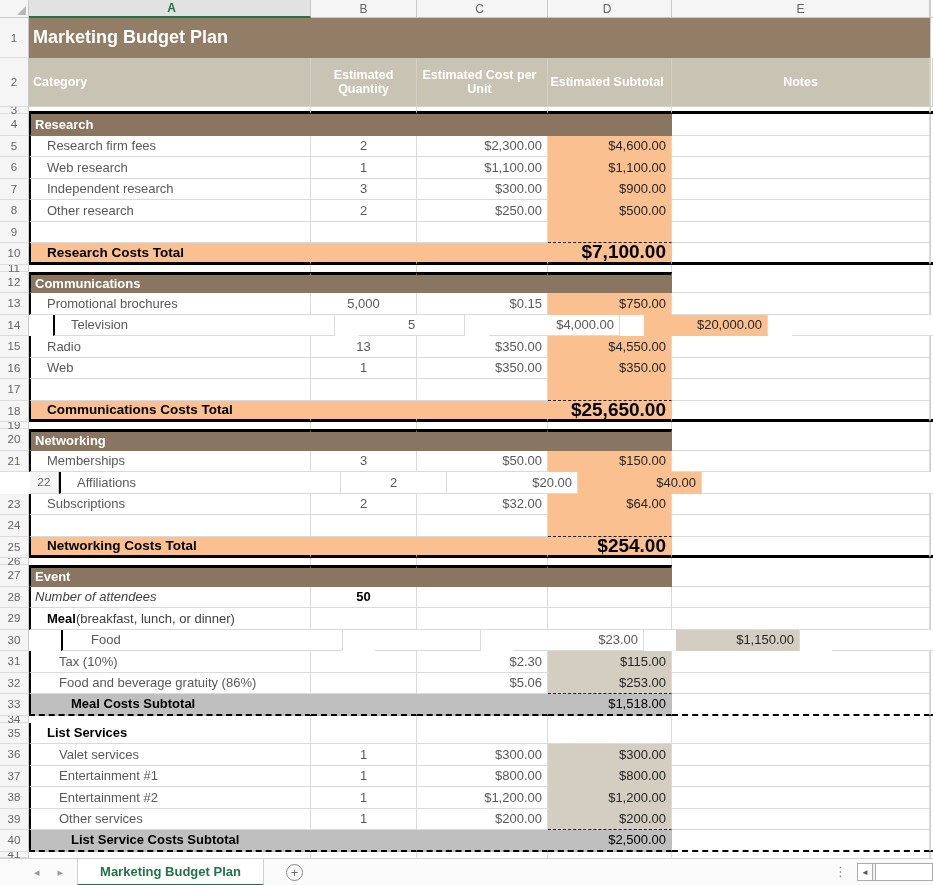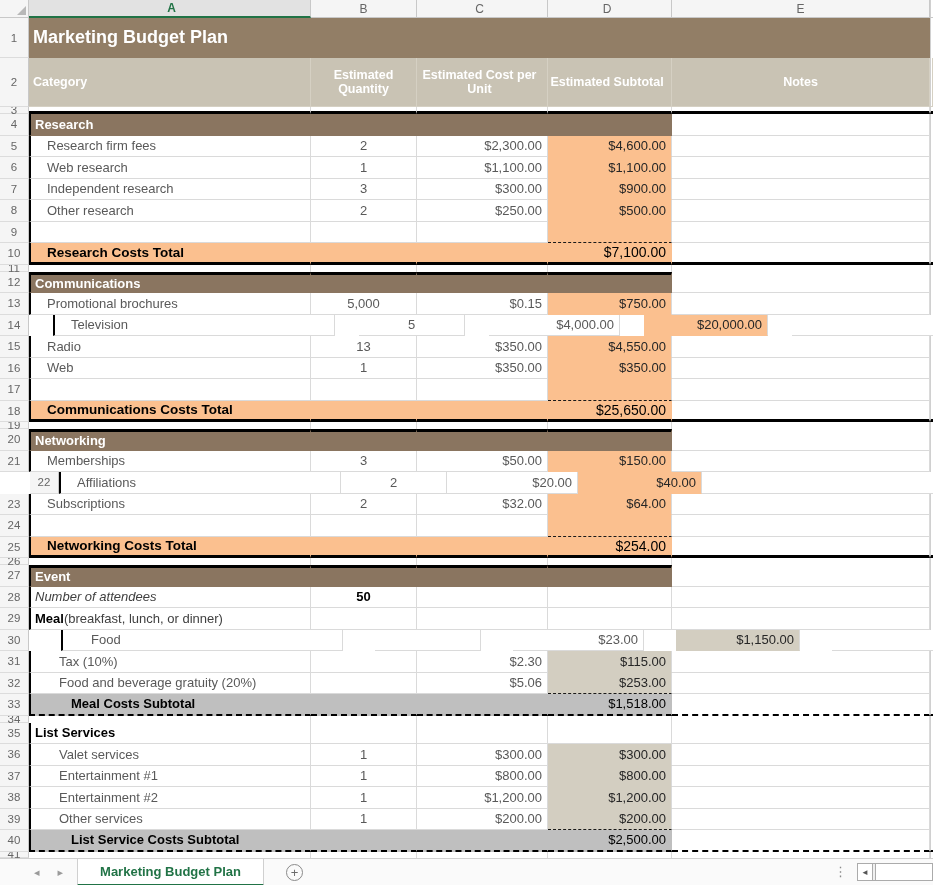--- a/index.html
+++ b/index.html
@@ -51,32 +51,32 @@
   .k-section .c-a{color:#fff;font-weight:bold}
   .tl .c-a,.tl .c-b,.tl .c-c,.tl .c-d{border-top:3px solid #000}
   
   .k-section .c-a,.k-item .c-a,.k-total .c-a,.k-attendees .c-a,.k-group .c-a,
   .k-subitem .c-a,.k-subtotal .c-a{border-left:2px solid #000}
   
   .k-item .c-a{padding-left:16px}
   .k-subitem .c-a{padding-left:28px}
   .k-attendees .c-a{font-style:italic;color:#404040}
   .k-attendees .c-b{font-weight:bold;color:#000}
-  .k-group .c-a{padding-left:4px;color:#404040}
+  .k-group .c-a{padding-left:16px;color:#404040}
   .k-group .c-a b{color:#000}
   
   .f-peach{background:var(--peach);border-bottom-color:var(--peach);color:var(--dark)}
   .f-tan{background:var(--dtan);border-bottom-color:var(--dtan);color:var(--dark)}
   .ddot{border-bottom:1px dashed #1a1a1a !important}
   
   .k-total .c-a,.k-total .c-b,.k-total .c-c,.k-total .c-d{
     background:var(--peach);border-right-color:var(--peach)}
   .k-total .cell{border-bottom:3px solid #000}
   .k-total .c-a{font-weight:bold;color:#000;padding-left:16px;font-size:13.5px}
-  .k-total .c-d{font-weight:normal;color:#000;font-size:14px}
+  .k-total .c-d{font-weight:bold;color:#000;font-size:19px}
   
   .k-subtotal .c-a,.k-subtotal .c-b,.k-subtotal .c-c,.k-subtotal .c-d{
     background:var(--gray);border-right-color:var(--gray)}
   .k-subtotal .cell{border-bottom:2px dashed #000}
   .k-subtotal .c-a{font-weight:bold;color:#000;padding-left:40px}
   .k-subtotal .c-d{color:#000}
   
   .k-sliver .cell{border-bottom:none}
   .line-solid .cell{border-bottom:3px solid #000}
   
@@ -389,21 +389,21 @@
         <div class="rnum">31</div>
         <div class="cell c-a">Tax (10%)</div>
         <div class="cell c-b"></div>
         <div class="cell c-c">$2.30</div>
         <div class="cell c-d f-tan">$115.00</div>
         <div class="cell c-e"></div>
         <div class="cell c-g"></div>
       </div>
       <div class="row k-subitem" style="height: 21.5px;">
         <div class="rnum">32</div>
-        <div class="cell c-a">Food and beverage gratuity (20%)</div>
+        <div class="cell c-a">Food and beverage gratuity (86%)</div>
         <div class="cell c-b"></div>
         <div class="cell c-c">$5.06</div>
         <div class="cell c-d f-tan ddot">$253.00</div>
         <div class="cell c-e"></div>
         <div class="cell c-g"></div>
       </div>
       <div class="row k-subtotal" style="height: 21.5px;">
         <div class="rnum">33</div>
         <div class="cell c-a">Meal Costs Subtotal</div>
         <div class="cell c-b"></div>

